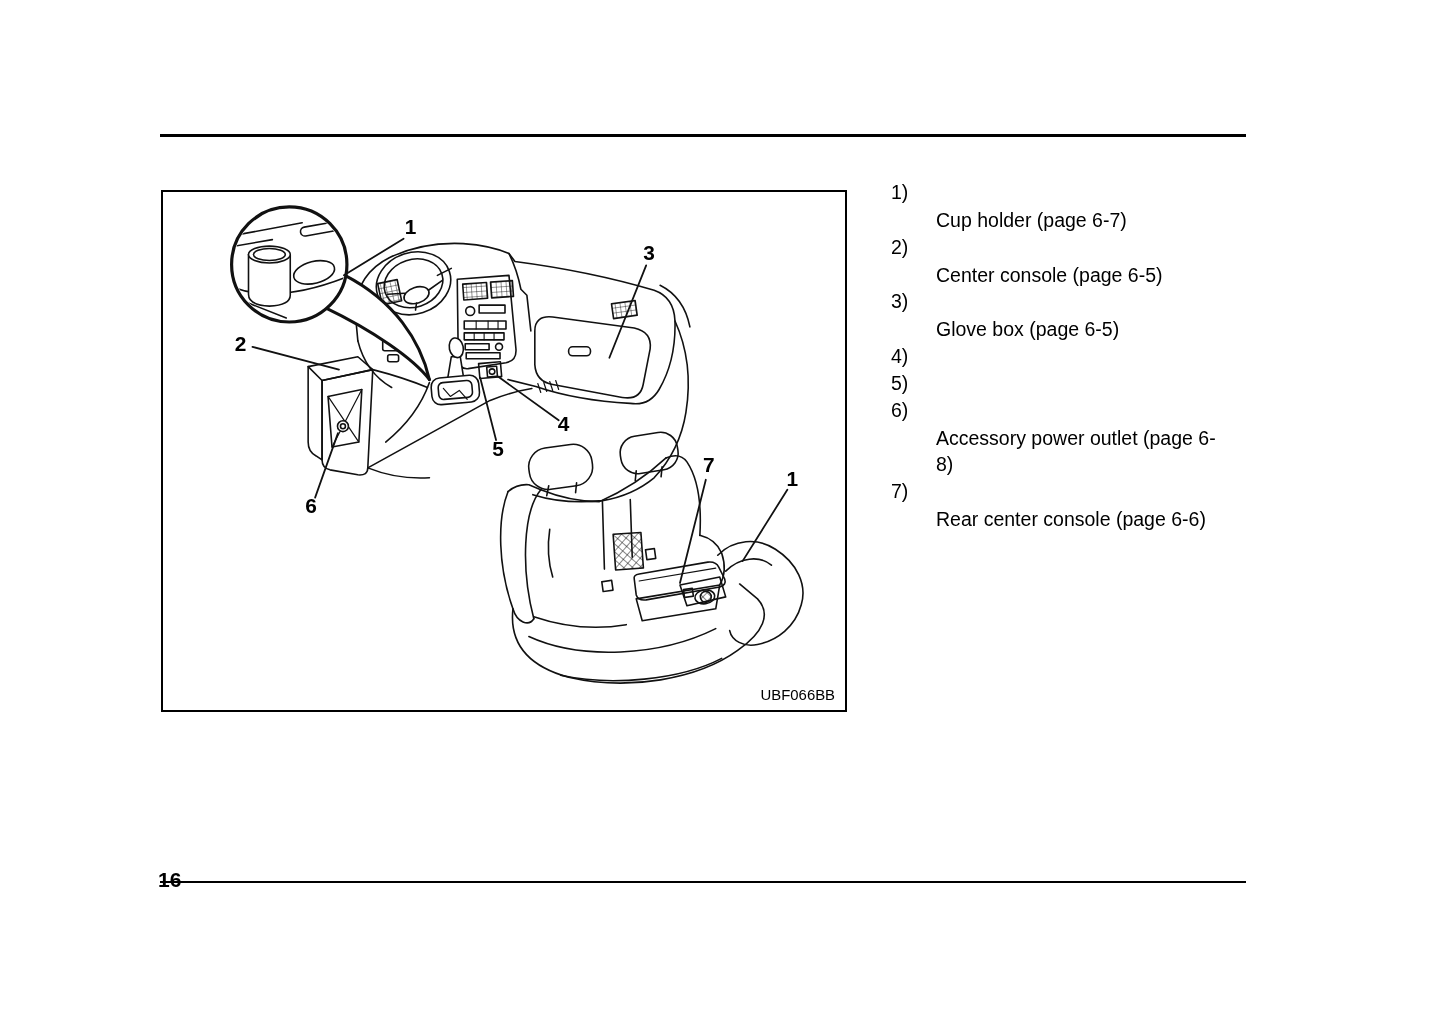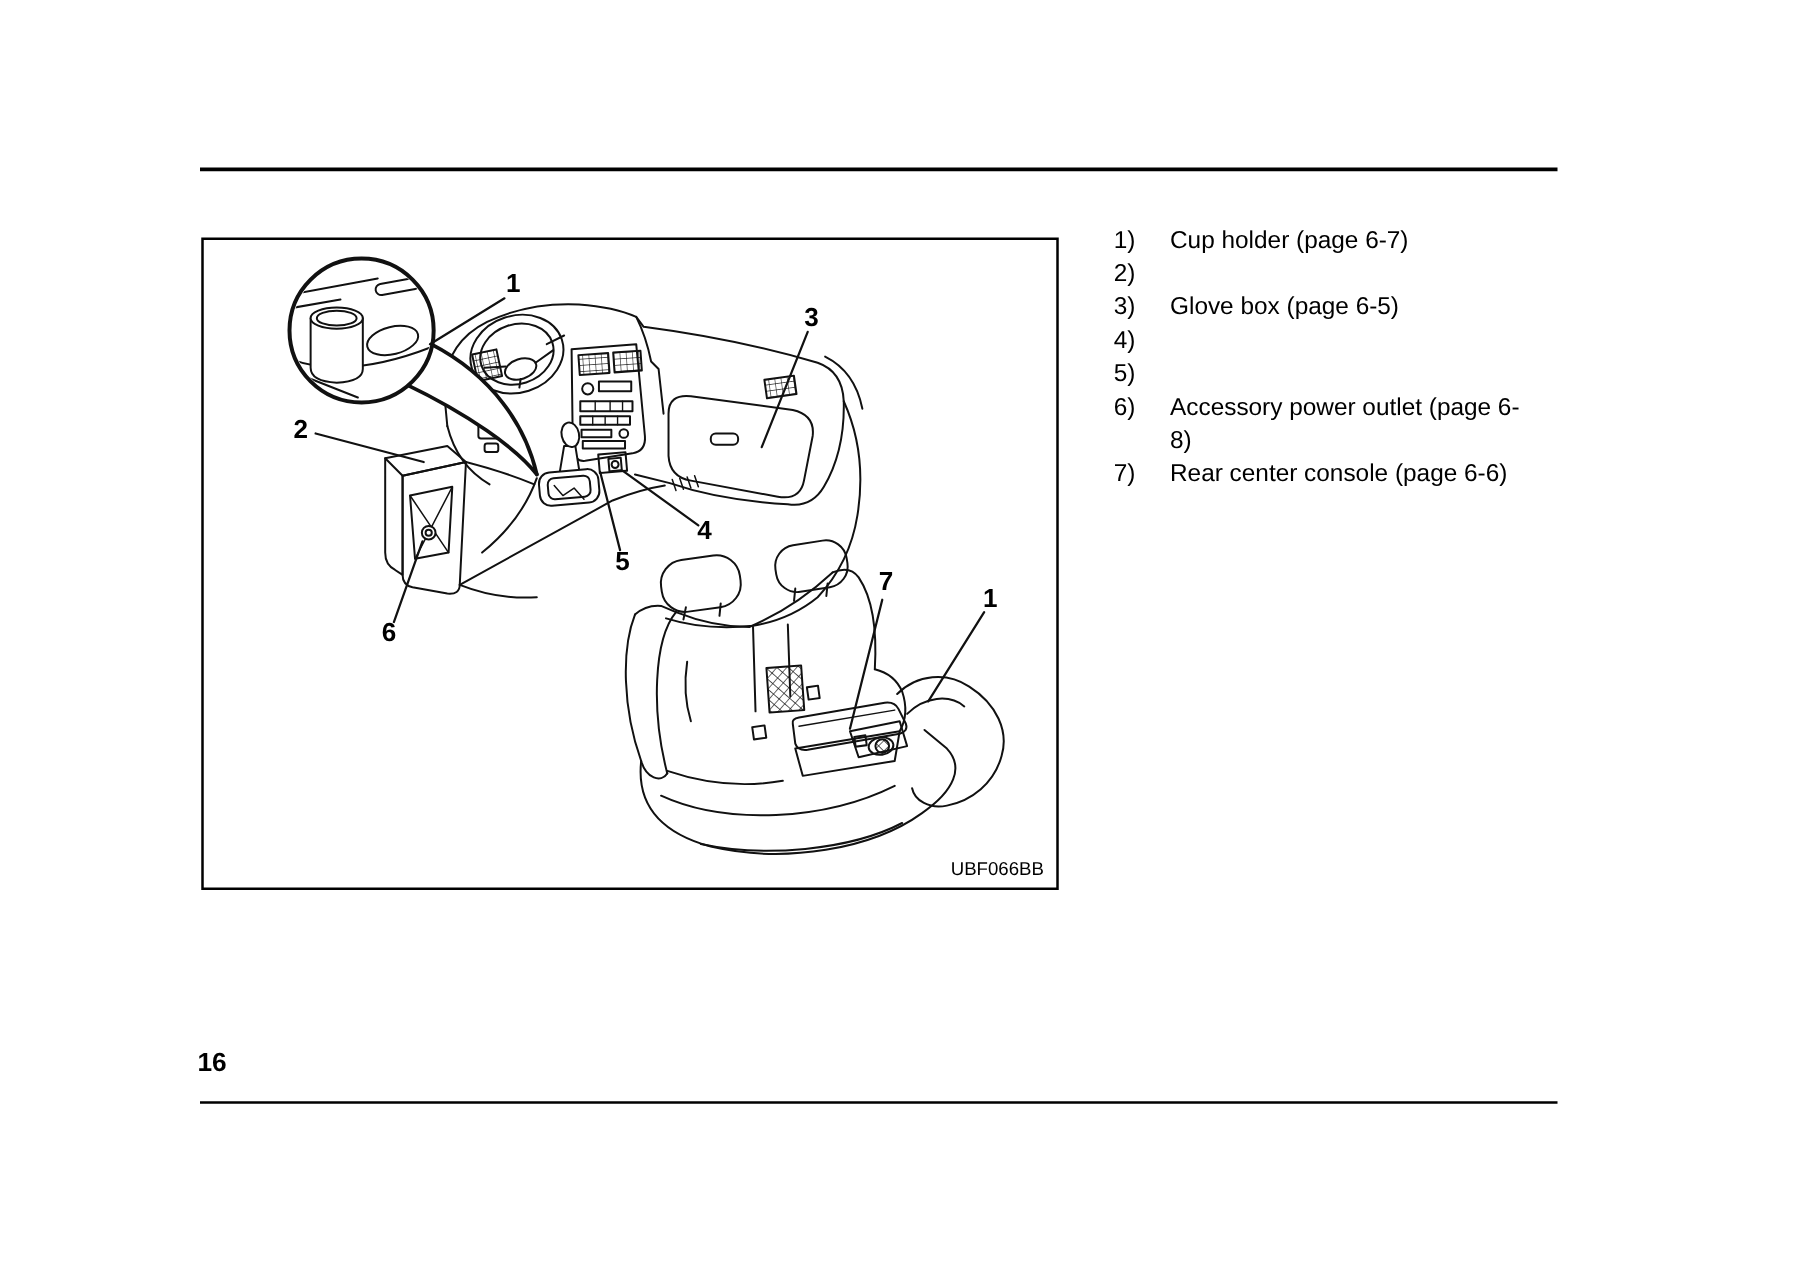--- a/index.html
+++ b/index.html
@@ -16,23 +16,23 @@
     position:absolute;left:161px;top:190px;width:686px;height:522px;
     border:2px solid #000;box-sizing:border-box;background:#fff;
   }
   #figure-box svg{display:block;width:100%;height:100%;}
   #legend{
     position:absolute;left:891px;top:179px;width:334px;
     font-size:19.5px;line-height:26.7px;color:#000;
   }
   .legend-item{display:flex;}
   .li-num{flex:0 0 45px;width:45px;}
-  .li-text{flex:1 1 auto;max-width:289px;}
+  .li-text{flex:1 1 auto;max-width:289px;margin-top:28px;}
   #page-number{
-    position:absolute;left:158px;top:839px;
+    position:absolute;left:158px;top:868px;
     font-size:21px;font-weight:bold;
   }
   text.callout{
     font-family:"Liberation Sans", sans-serif;
     font-weight:bold;font-size:21px;fill:#000;text-anchor:middle;
     stroke:none;
   }
   text.figcode{
     font-family:"Liberation Sans", sans-serif;
     font-weight:400;font-size:15px;fill:#000;text-anchor:end;
@@ -220,20 +220,21 @@
   </svg>
 </div>
 
 <div id="legend">
   <div class="legend-item">
     <span class="li-num">1)</span>
     <span class="li-text">Cup holder (page 6-7)</span>
   </div>
   <div class="legend-item">
     <span class="li-num">2)</span>
+    <span class="li-text">Center console (page 6-5)</span>
   </div>
   <div class="legend-item">
     <span class="li-num">3)</span>
     <span class="li-text">Glove box (page 6-5)</span>
   </div>
   <div class="legend-item">
     <span class="li-num">4)</span>
   </div>
   <div class="legend-item">
     <span class="li-num">5)</span>

